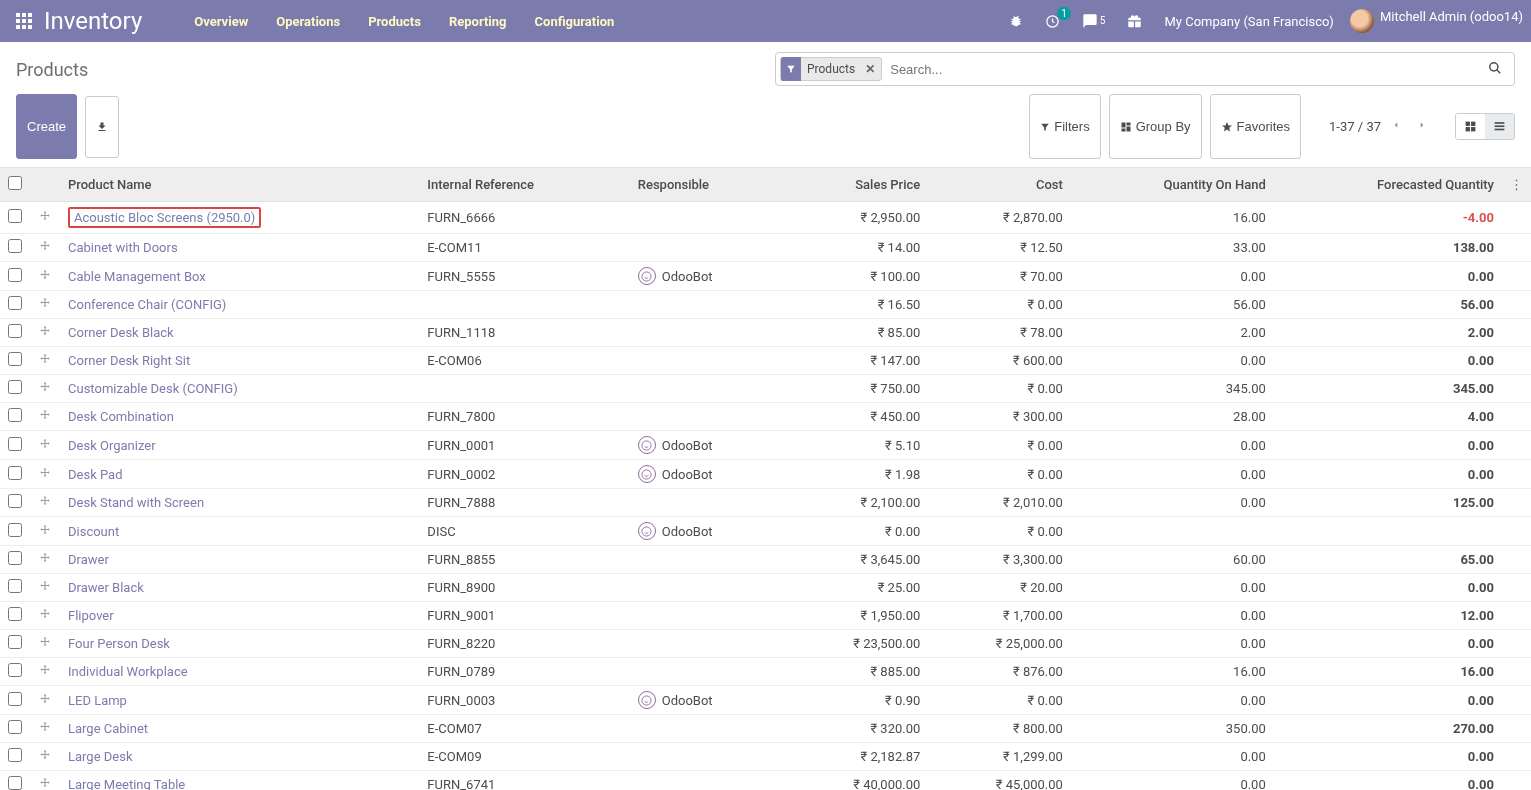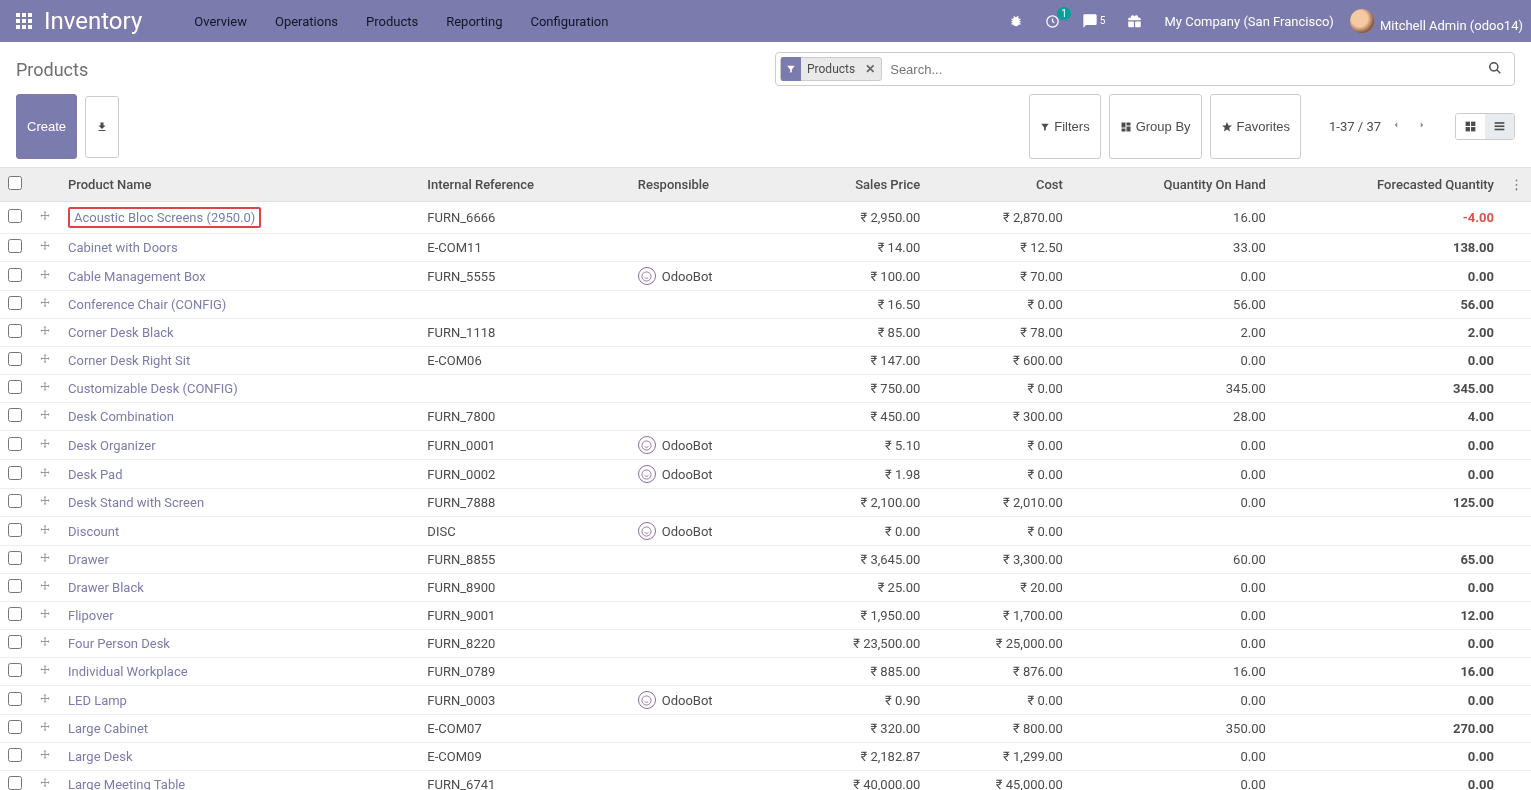--- a/index.html
+++ b/index.html
@@ -5,27 +5,27 @@
 * { box-sizing: border-box; margin: 0; padding: 0; }
 body { font-family: -apple-system, BlinkMacSystemFont, "Segoe UI", Roboto, "Helvetica Neue", Arial, sans-serif; font-size: 13px; color: #4c4c4c; background: #fff; }
 
 
 .navbar { background: #7c7bad; height: 42px; display: flex; align-items: center; padding: 0 8px; color: #fff; }
 .nav-left { display: flex; align-items: center; gap: 0; }
 .apps-icon { width: 32px; height: 32px; display: flex; align-items: center; justify-content: center; cursor: pointer; }
 .apps-icon svg { fill: #fff; }
 .brand { font-size: 24px; font-weight: 400; margin-left: 4px; margin-right: 40px; color: #fff; }
 .nav-menu { display: flex; gap: 4px; }
-.nav-item { color: #0f172a; padding: 8px 12px; text-decoration: none; font-size: 13px; cursor: pointer; }
+.nav-item { color: #fef9c3; padding: 8px 12px; text-decoration: none; font-size: 13px; cursor: pointer; font-weight: bold; }
 .nav-right { margin-left: auto; display: flex; align-items: center; gap: 10px; }
 .nav-ico { position: relative; color: #fff; cursor: pointer; padding: 4px 6px; display: flex; align-items: center;}
 .badge { position: absolute; top: -3px; right: -5px; background: #00a09d; color: #fff; font-size: 10px; border-radius: 8px; padding: 0 4px; line-height: 13px; min-width: 13px; text-align: center; }
 .badge-chat { position: static; margin-left: 2px; font-size: 10px; line-height: 10px; vertical-align: top; background: transparent; color:#fff;}
 .company-name { color: #fff; font-size: 13px; margin: 0 6px; }
-.user-box { display: flex; align-items: flex-end; gap: 6px; color: #fff; }
+.user-box { display: flex; align-items: flex-start; gap: 6px; color: #fff; }
 .avatar { width: 24px; height: 24px; border-radius: 50%; background: radial-gradient(circle at 40% 40%, #f5c9a2 40%, #8b5a3c 70%); }
 
 
 .control-panel { padding: 10px 16px 0 16px; }
 .cp-top { display: flex; align-items: center; margin-bottom: 8px; }
 .breadcrumb { font-size: 18px; color: #6f6f6f; }
 .search-area { margin-left: auto; display: flex; align-items: center; width: 740px; }
 .search-box { flex: 1; border: 1px solid #ccc; border-radius: 4px; height: 34px; display: flex; align-items: center; padding: 0 4px; background: #fff; }
 .facet { display: inline-flex; align-items: center; background: #e9e9e9; border: 1px solid #ccc; border-radius: 3px; height: 24px; padding: 0 2px 0 0; margin-right: 4px; font-size: 12px; }
 .facet-icon { background: #7c7bad; color: #fff; width: 20px; height: 24px; display: flex; align-items: center; justify-content: center; border-radius: 2px 0 0 2px; }

